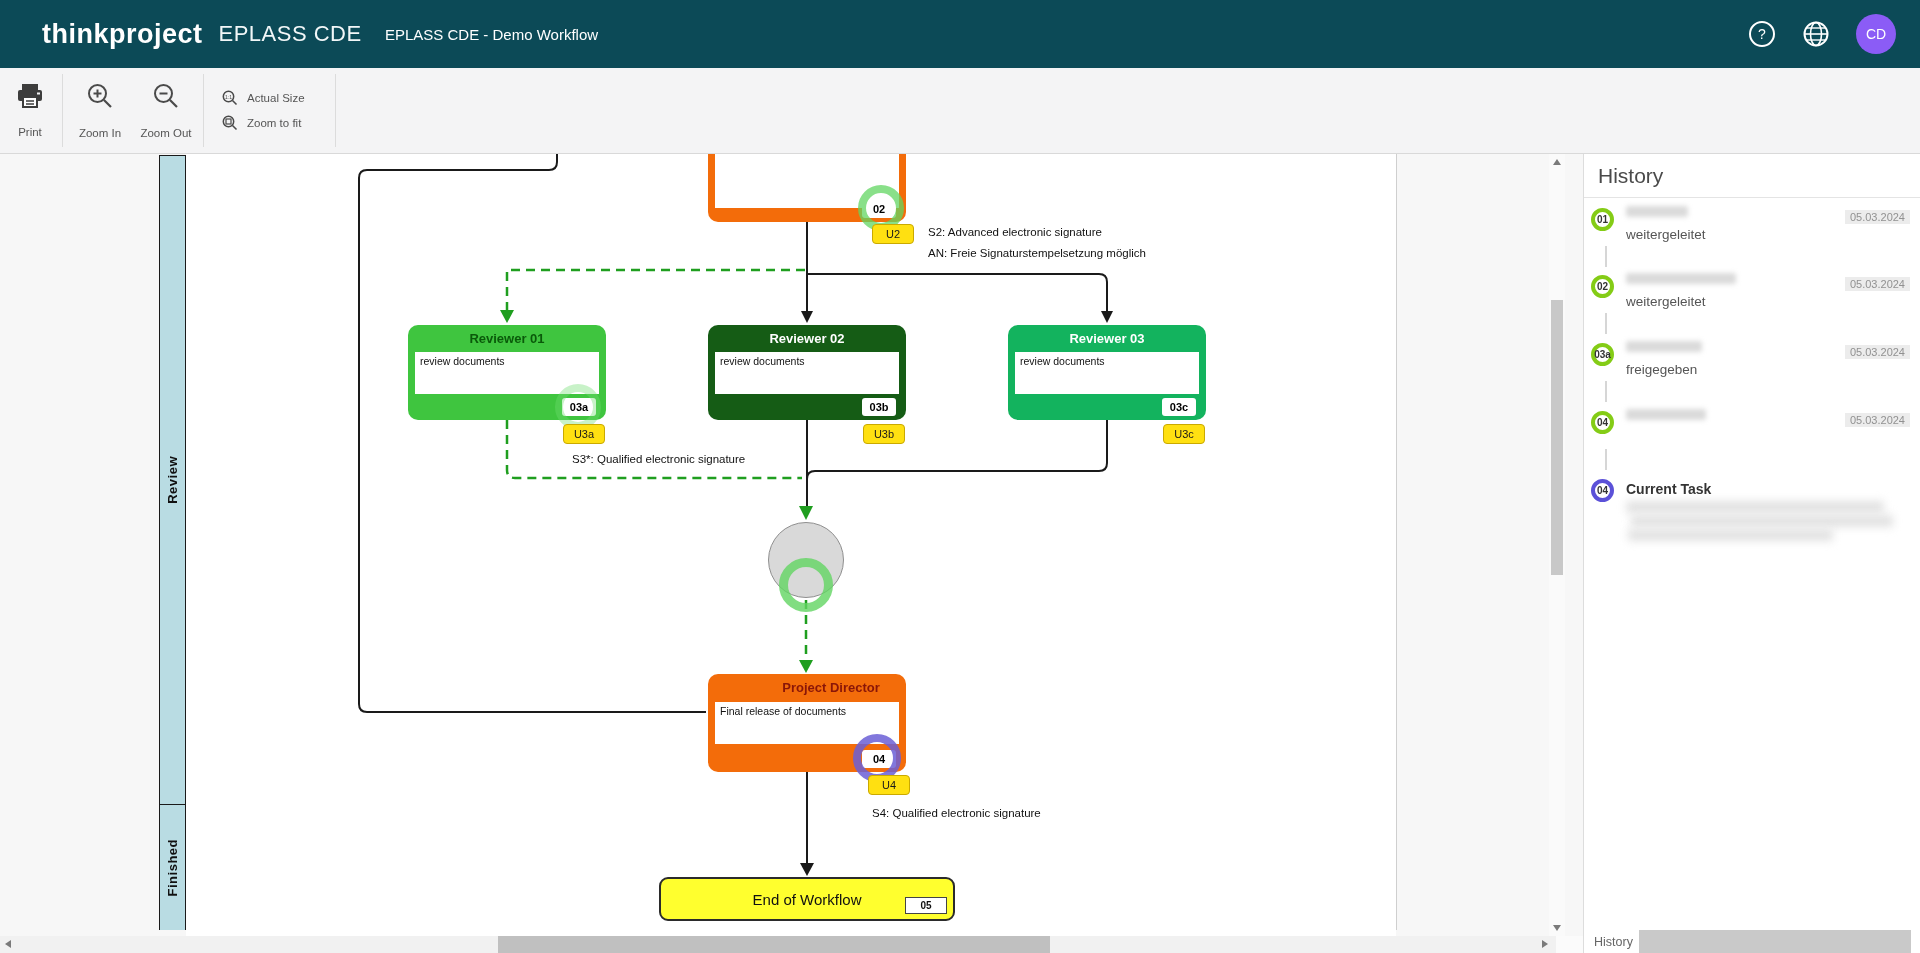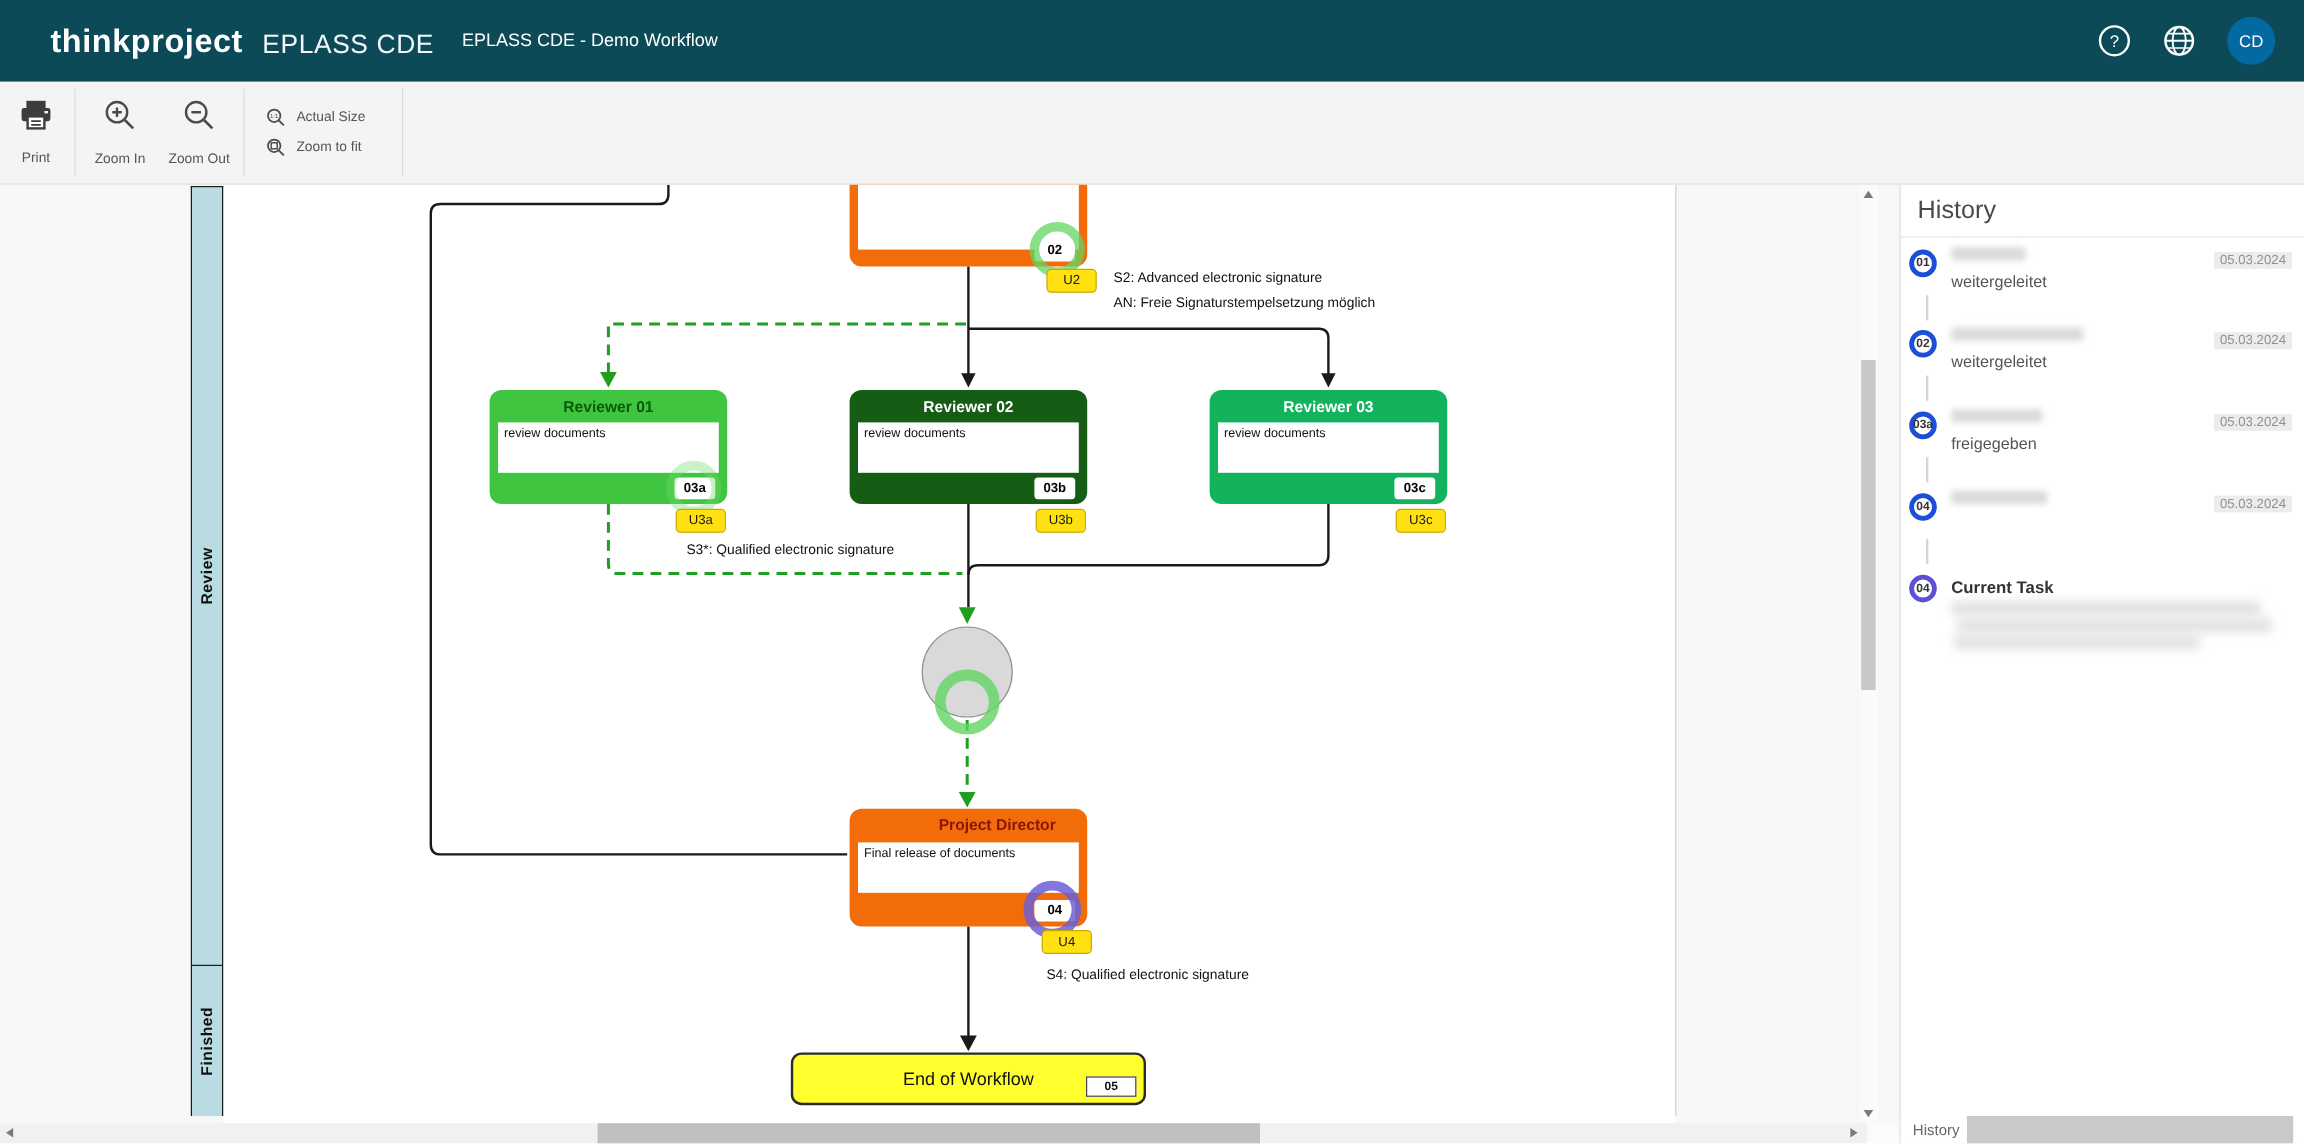--- a/index.html
+++ b/index.html
@@ -1,26 +1,26 @@
 <!DOCTYPE html>
 <html><head>
 <meta charset="utf-8">
 <style>
   * { box-sizing: border-box; margin: 0; padding: 0; }
   html,body { width:1920px; height:953px; overflow:hidden; font-family:"Liberation Sans",sans-serif; background:#fff; }
 
   
   .navbar { position:relative; height:68px; background:#0c4a57; display:flex; align-items:center; color:#fff; }
-  .logo-wrap { display:flex; align-items:flex-end; margin-left:42px; }
+  .logo-wrap { display:flex; align-items:center; margin-left:42px; }
   .logo { font-size:27px; font-weight:bold; letter-spacing:0.5px; }
   .product { font-size:22px; font-weight:300; margin-left:16px; letter-spacing:0.5px; color:#f2f7f8; }
   .nav-title { position:absolute; left:385px; top:50%; transform:translateY(-50%); font-size:15px; color:#fff; }
   .nav-right { position:absolute; right:24px; top:0; height:68px; display:flex; align-items:center; gap:26px; }
   .nav-icon { width:28px; height:28px; display:flex; align-items:center; justify-content:center; cursor:pointer; }
-  .avatar { width:40px; height:40px; border-radius:50%; background:#0369a1; color:#fff; font-size:14px; display:flex; align-items:center; justify-content:center; cursor:pointer; }
+  .avatar { width:40px; height:40px; border-radius:50%; background:#8b5cf6; color:#fff; font-size:14px; display:flex; align-items:center; justify-content:center; cursor:pointer; }
 
   
   .toolbar { height:86px; background:#f4f4f5; border-bottom:1px solid #d9d9d9; display:flex; align-items:stretch; padding-left:2px; }
   .tb-btn { display:flex; flex-direction:column; align-items:center; justify-content:center; gap:17px; min-width:56px; padding:0 6px; color:#555; font-size:11.5px; cursor:pointer; }
   .tb-btn.wide { min-width:66px; }
   .tb-sep { width:1px; background:#dcdcdc; margin:6px 4px; }
   .fit-group { display:flex; flex-direction:column; justify-content:center; gap:9px; padding:0 26px 0 14px; }
   .fit-row { display:flex; align-items:center; gap:9px; font-size:11.5px; color:#555; cursor:pointer; }
 
   
@@ -58,21 +58,21 @@
   .vscroll { position:absolute; left:1549px; top:0; width:16px; height:782px; background:#fafafa; }
   .vthumb { position:absolute; left:2px; top:146px; width:12px; height:275px; background:#c8c8c8; }
   .varrow { position:absolute; left:4px; width:0; height:0; border-left:4.5px solid transparent; border-right:4.5px solid transparent; }
   .varrow.up { top:5px; border-bottom:6px solid #7a7a7a; }
   .varrow.down { bottom:5px; border-top:6px solid #7a7a7a; }
 
   
   .panel { position:absolute; left:1583px; top:0; width:337px; height:799px; background:#fff; border-left:1px solid #ddd; }
   .panel-title { position:absolute; left:14px; top:10px; font-size:21px; color:#4a4a4a; }
   .panel-div { position:absolute; left:0; top:43px; width:337px; height:1px; background:#e4e4e4; }
-  .h-circle { position:absolute; left:7px; width:23px; height:23px; border:4px solid #1d4ed8; border-radius:50%; background:#fff; display:flex; align-items:center; justify-content:center; font-size:10px; font-weight:bold; color:#333; }
+  .h-circle { position:absolute; left:7px; width:23px; height:23px; border:4px solid #84cc16; border-radius:50%; background:#fff; display:flex; align-items:center; justify-content:center; font-size:10px; font-weight:bold; color:#333; }
   .h-circle.purple { border-color:#5b51d8; }
   .h-conn { position:absolute; left:21px; width:2px; background:#d6d6d6; }
   .h-name { position:absolute; background:#dadada; border-radius:2px; filter:blur(2.5px); height:11px; }
   .h-date { position:absolute; right:10px; background:#ececec; color:#919191; font-size:11px; padding:1px 5px; }
   .h-action { position:absolute; left:42px; font-size:13.5px; color:#555; }
   .h-current { position:absolute; left:42px; font-size:14px; font-weight:bold; color:#333; }
   .h-blurline { position:absolute; background:#e2e2e2; border-radius:2px; filter:blur(4px); height:12px; }
   .tabbar-gray { position:absolute; left:55px; top:776px; width:272px; height:23px; background:#c9c9c9; }
   .tab-active { position:absolute; left:0; top:776px; width:55px; height:23px; background:#fff; display:flex; align-items:center; padding-left:10px; font-size:12.5px; color:#666; }
 

